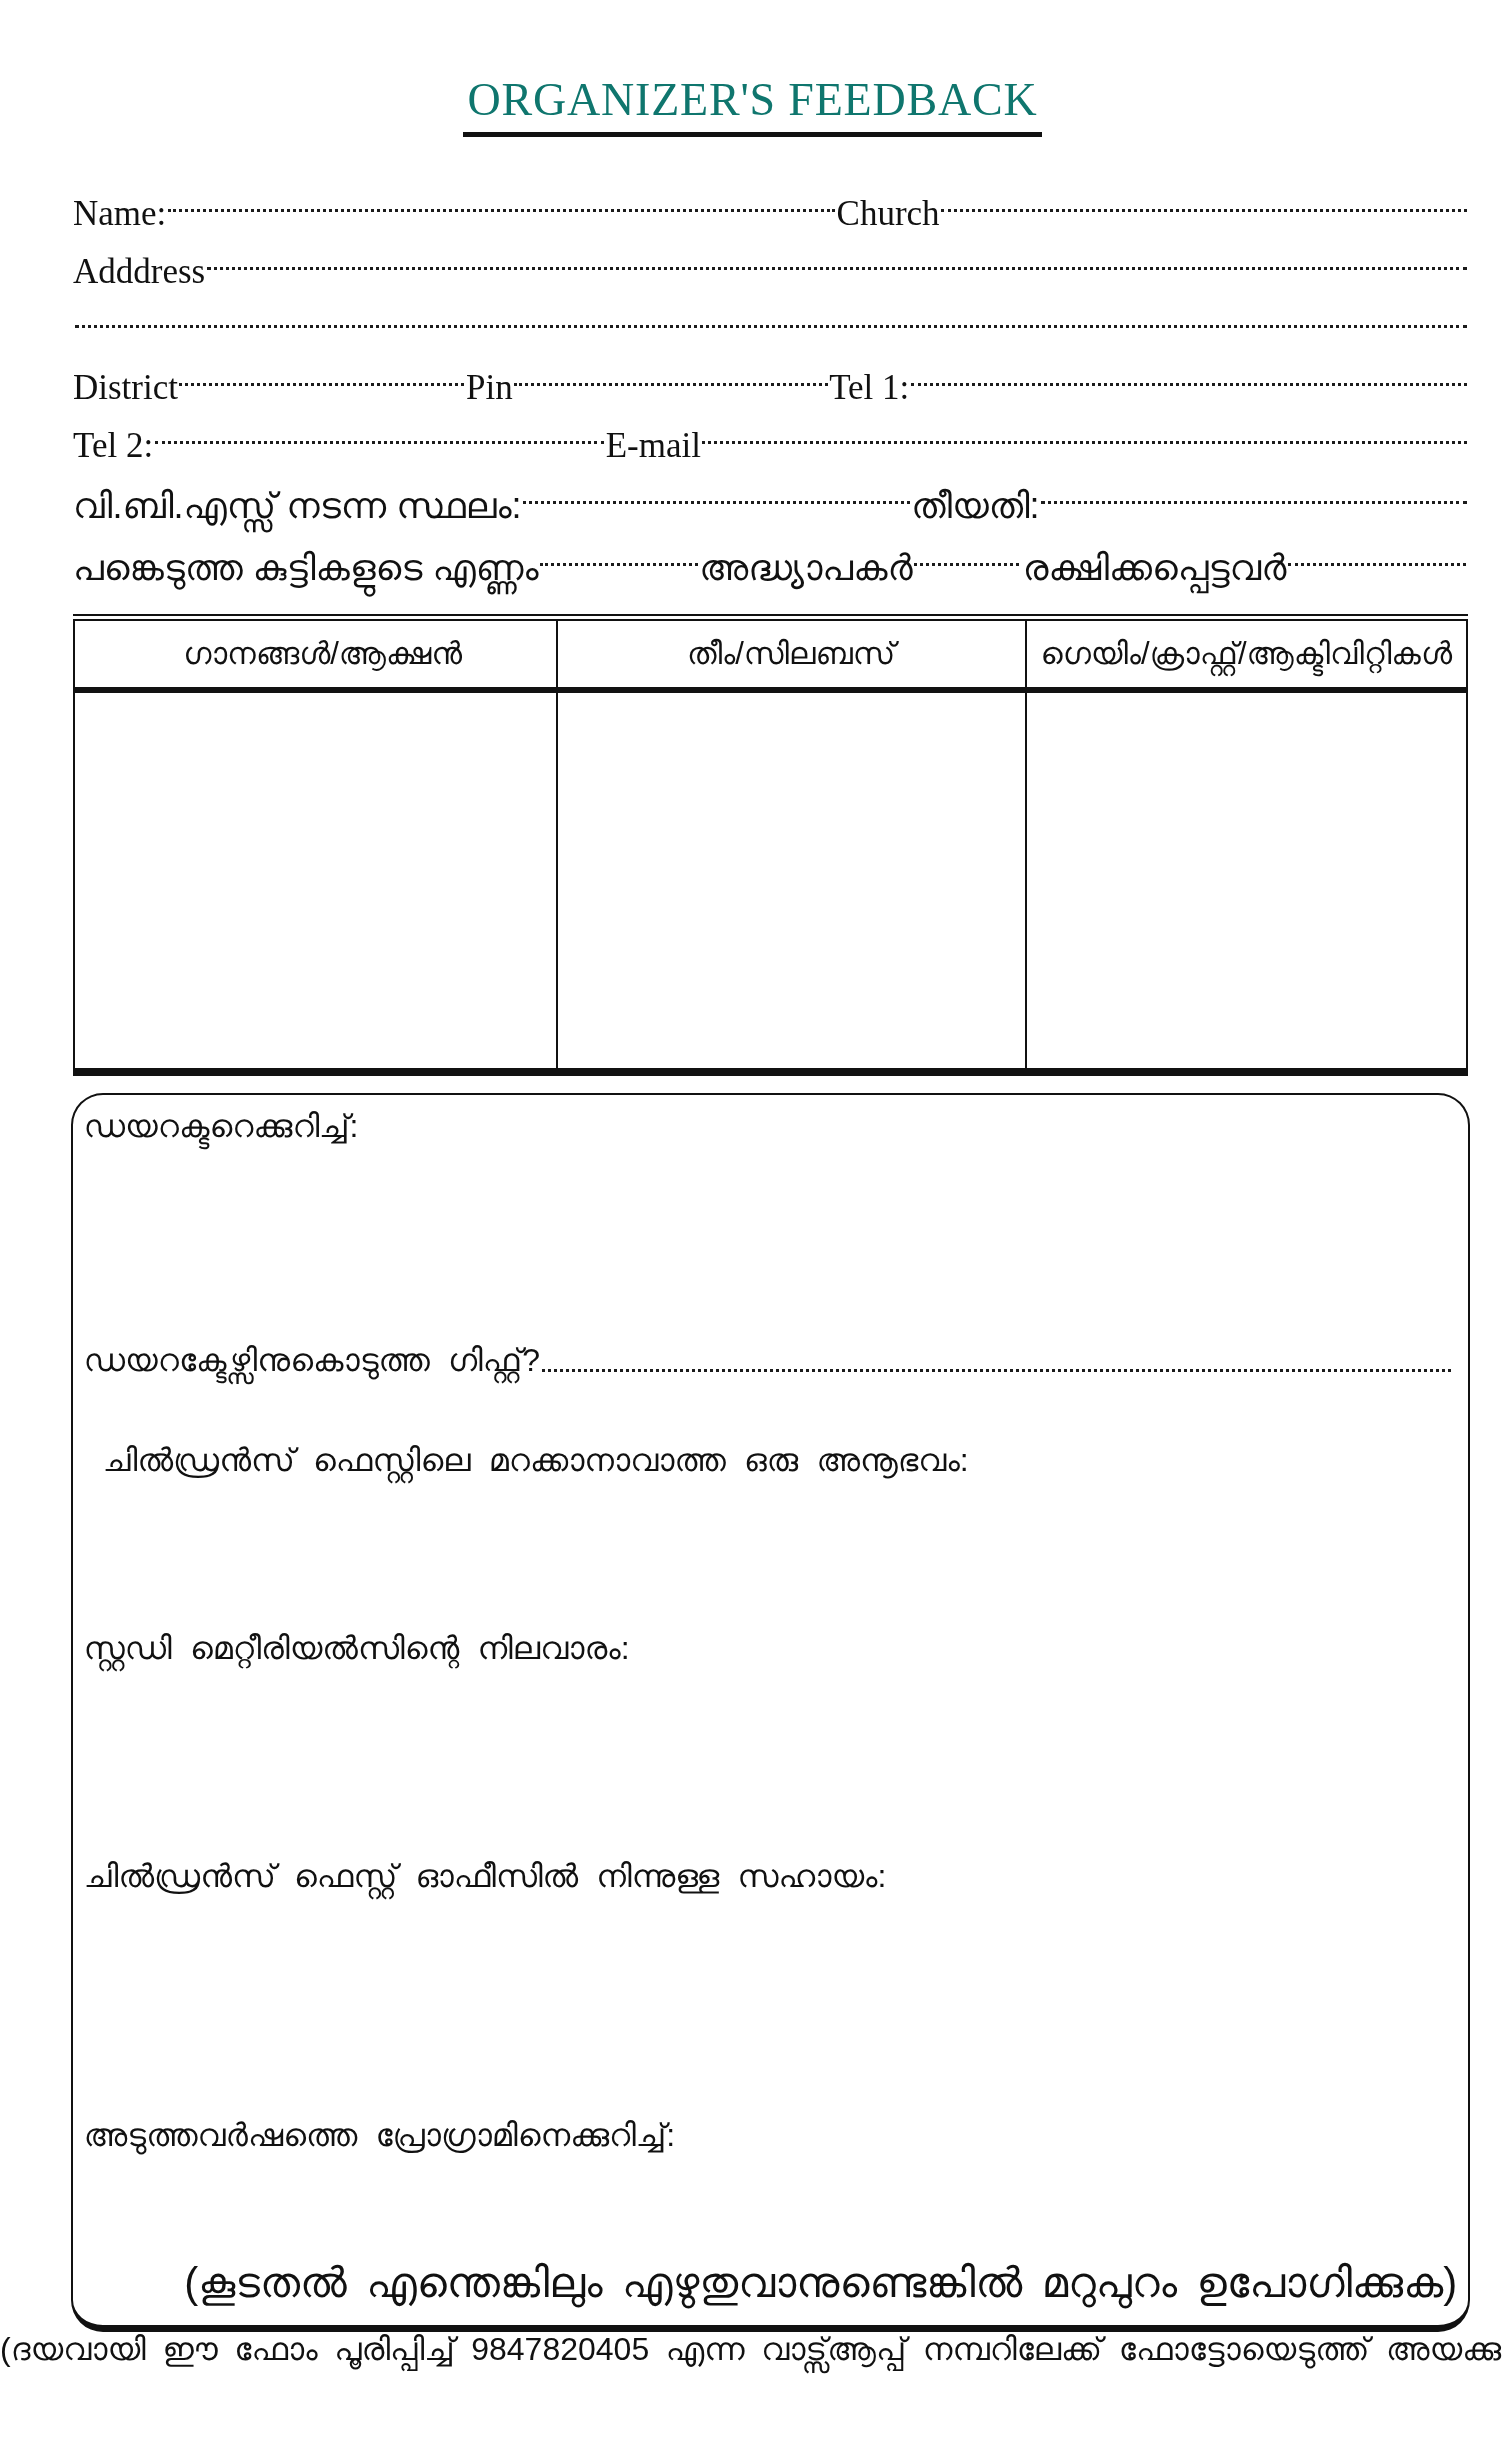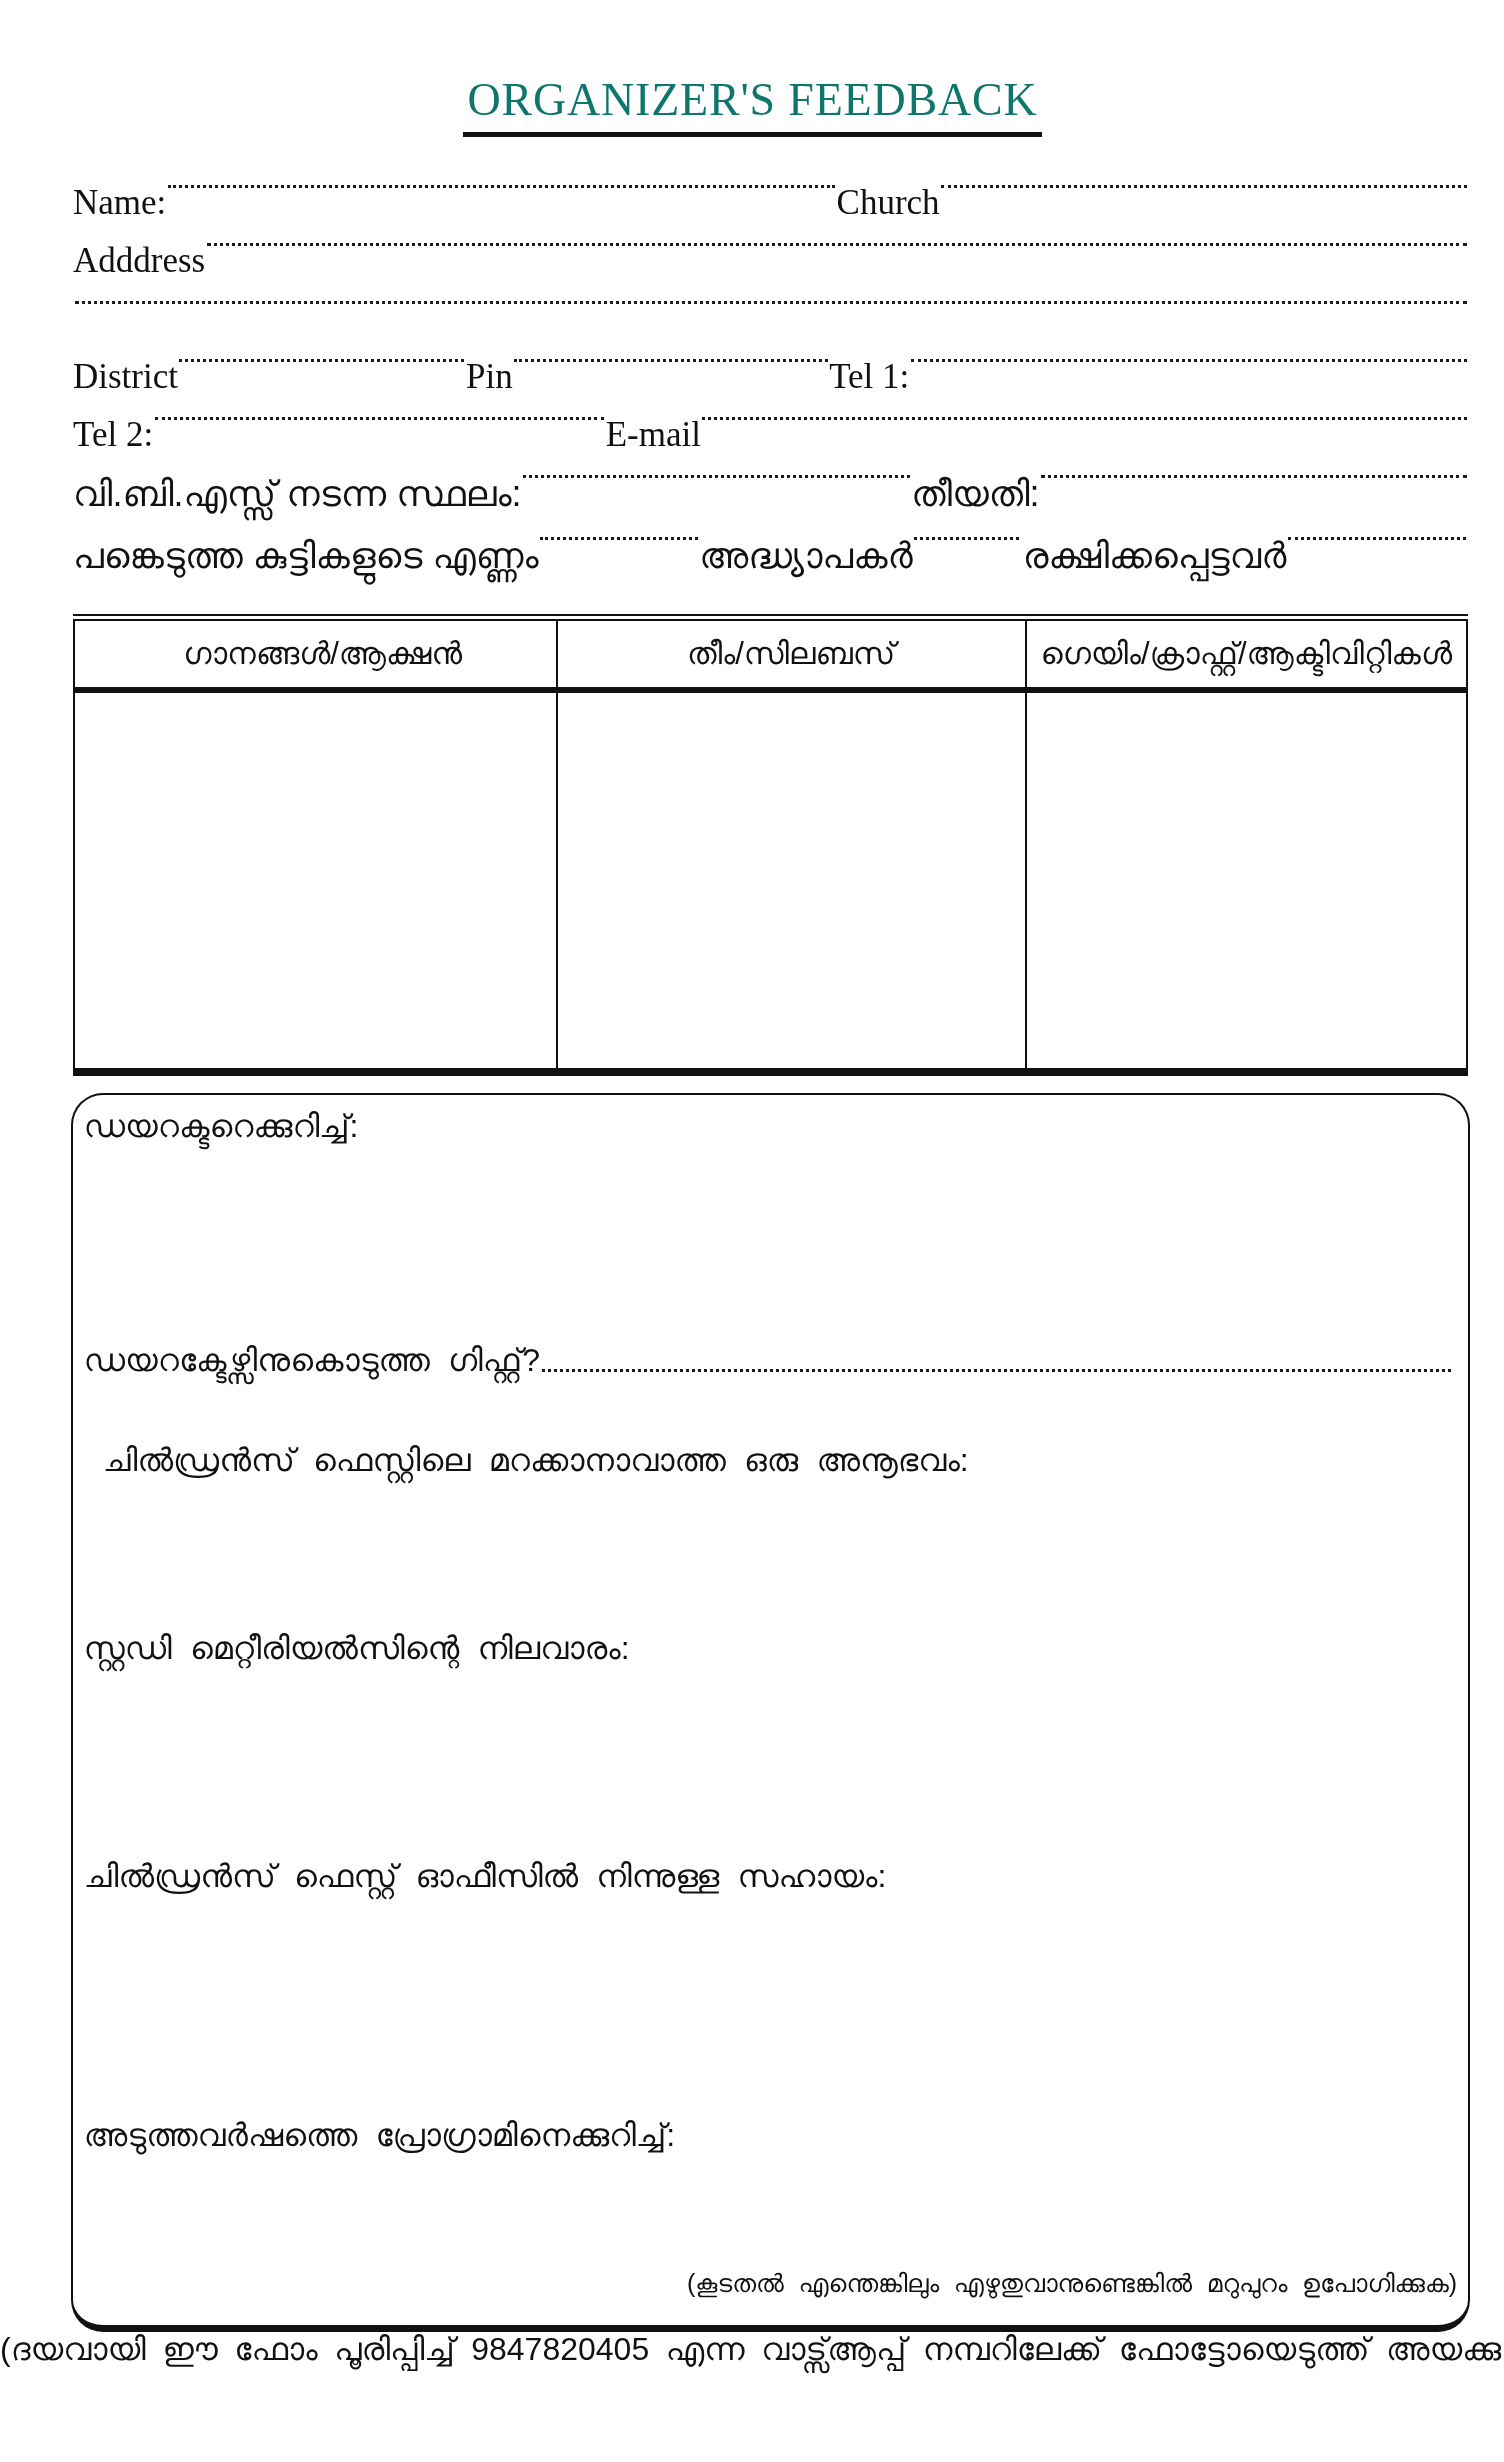--- a/index.html
+++ b/index.html
@@ -16,21 +16,21 @@
   .title{
     display:inline-block;
     font-size:46px;line-height:1.1;
     letter-spacing:0.8px;
     color:#0f766e;
     border-bottom:5.4px solid #111;
     padding:0 4.6px 6.2px 4.6px;
   }
   
   .rows{position:absolute;left:73px;right:37px;top:185px;}
-  .row{display:flex;align-items:flex-start;height:58px;font-size:35px;line-height:1.05;white-space:nowrap;}
+  .row{display:flex;align-items:center;height:58px;font-size:35px;line-height:1.05;white-space:nowrap;}
   .row.ml{font-size:36px;height:62px;font-family:"Liberation Sans","DejaVu Sans",sans-serif;}
   .dots{
     flex:1 1 0;
     border-bottom:3.8px dotted #1b1b1b;
     margin:0 1.5px 6.2px 1.5px;
     height:0;
     min-width:31px;
   }
   .row .lbl{flex:0 0 auto;}
   .gap-left{margin-left:2px;}
@@ -68,22 +68,22 @@
     white-space:nowrap;
   }
   .q-director{top:12.3px;}
   .q-gift{top:246px;display:flex;align-items:flex-end;}
   .q-gift .dots{margin-bottom:7.7px;}
   .q-experience{top:346px;margin-left:19px;}
   .q-materials{top:534px;}
   .q-office{top:762px;}
   .q-nextyear{top:1021px;}
   .more-note{
-    position:absolute;right:10.8px;bottom:26px;
-    font-size:25px;word-spacing:7.7px;white-space:nowrap;
+    position:absolute;right:10.8px;bottom:18px;
+    font-size:42px;word-spacing:7.7px;white-space:nowrap;
   }
   .answer{position:absolute;left:10.8px;right:10.8px;}
   .a-director{top:66px;height:172px;}
   .a-experience{top:400px;height:126px;}
   .a-materials{top:588px;height:166px;}
   .a-office{top:816px;height:197px;}
   .a-nextyear{top:1075px;height:103px;}
   
   .footer-note{
     position:absolute;left:0;right:0;top:2331px;

